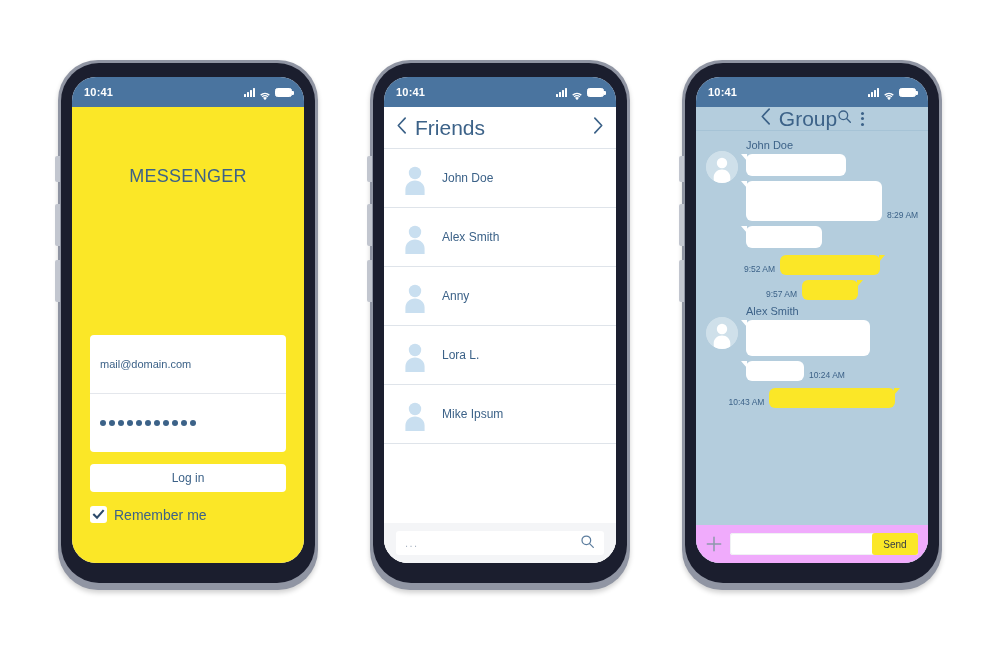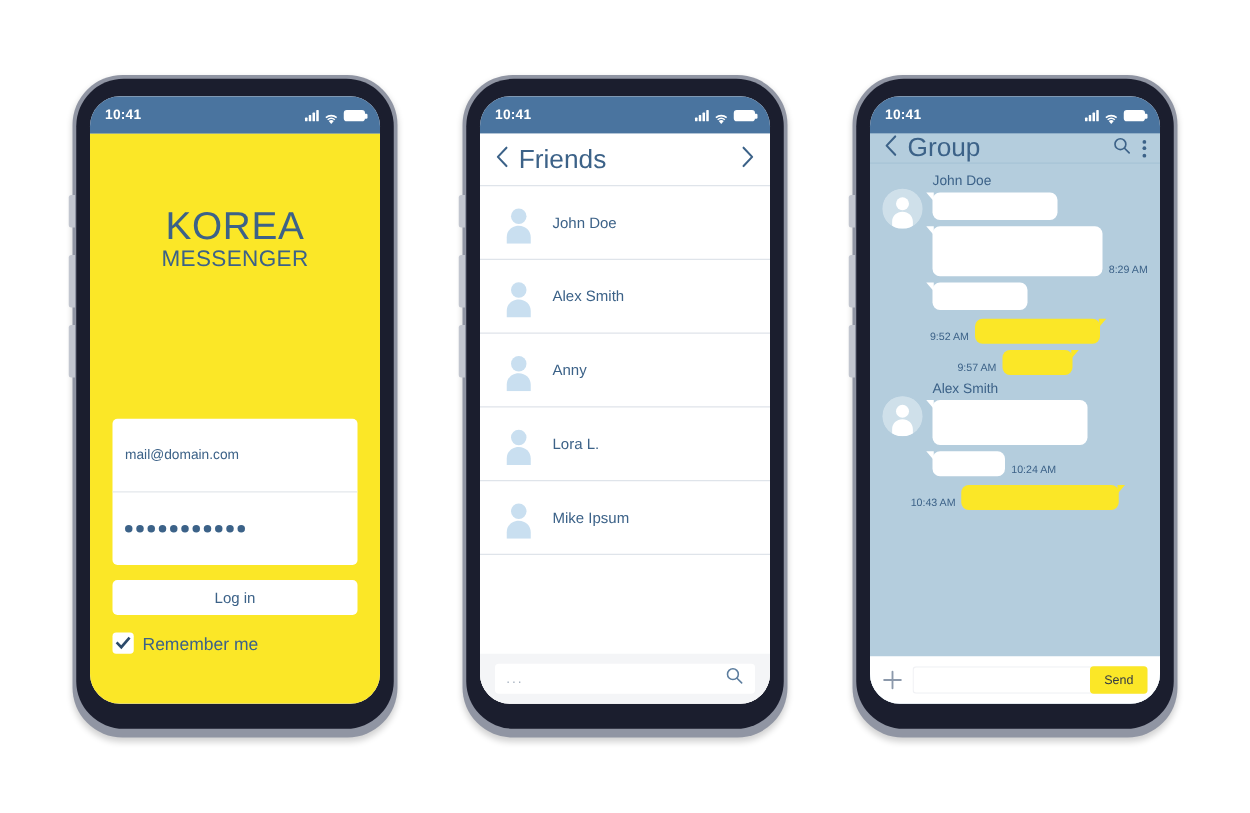--- a/index.html
+++ b/index.html
@@ -284,21 +284,21 @@
     height: 456px;
     background: #b4cddd;
     display: flex;
     flex-direction: column;
   }
   .nav-chat {
     height: 24px;
     background: #b4cddd;
     display: flex;
     align-items: center;
-    justify-content: space-between;
+    justify-content: center;
     padding: 0 11px;
     box-sizing: border-box;
     flex: 0 0 auto;
     border-bottom: 1px solid #a6c3d6;
   }
   .nav-chat-icons {
     display: flex;
     align-items: center;
     gap: 9px;
   }
@@ -379,21 +379,21 @@
   }
   .time {
     font-size: 8.5px;
     color: #3c6288;
     flex: 0 0 auto;
     white-space: nowrap;
     padding-bottom: 1px;
   }
   .chat-input-bar {
     height: 38px;
-    background: #ffffff;
+    background: #f0abfc;
     display: flex;
     align-items: center;
     gap: 8px;
     padding: 17px 10px;
     box-sizing: border-box;
     flex: 0 0 auto;
   }
   .plus-icon {
     width: 16px; height: 16px;
     flex: 0 0 auto;
@@ -454,21 +454,20 @@
                 <path d="M1.7 4.6a9.8 9.8 0 0 1 12.6 0L13.2 6a8.1 8.1 0 0 0-10.4 0Z" fill="#fff"></path>
               </svg>
           </span>
           <span class="ico-batt"></span>
         </span>
       </div>
 
       <div class="login-screen">
 
         <div class="brand">
-          <div class="b1">KOREA</div>
           <div class="b2">MESSENGER</div>
         </div>
 
         <div class="login-form">
           <div class="field-group">
             <div class="field email" placeholder="mail@domain.com">mail@domain.com</div>
             <div class="field password">
               <span class="dots">
                 <i></i>
                   <i></i>

